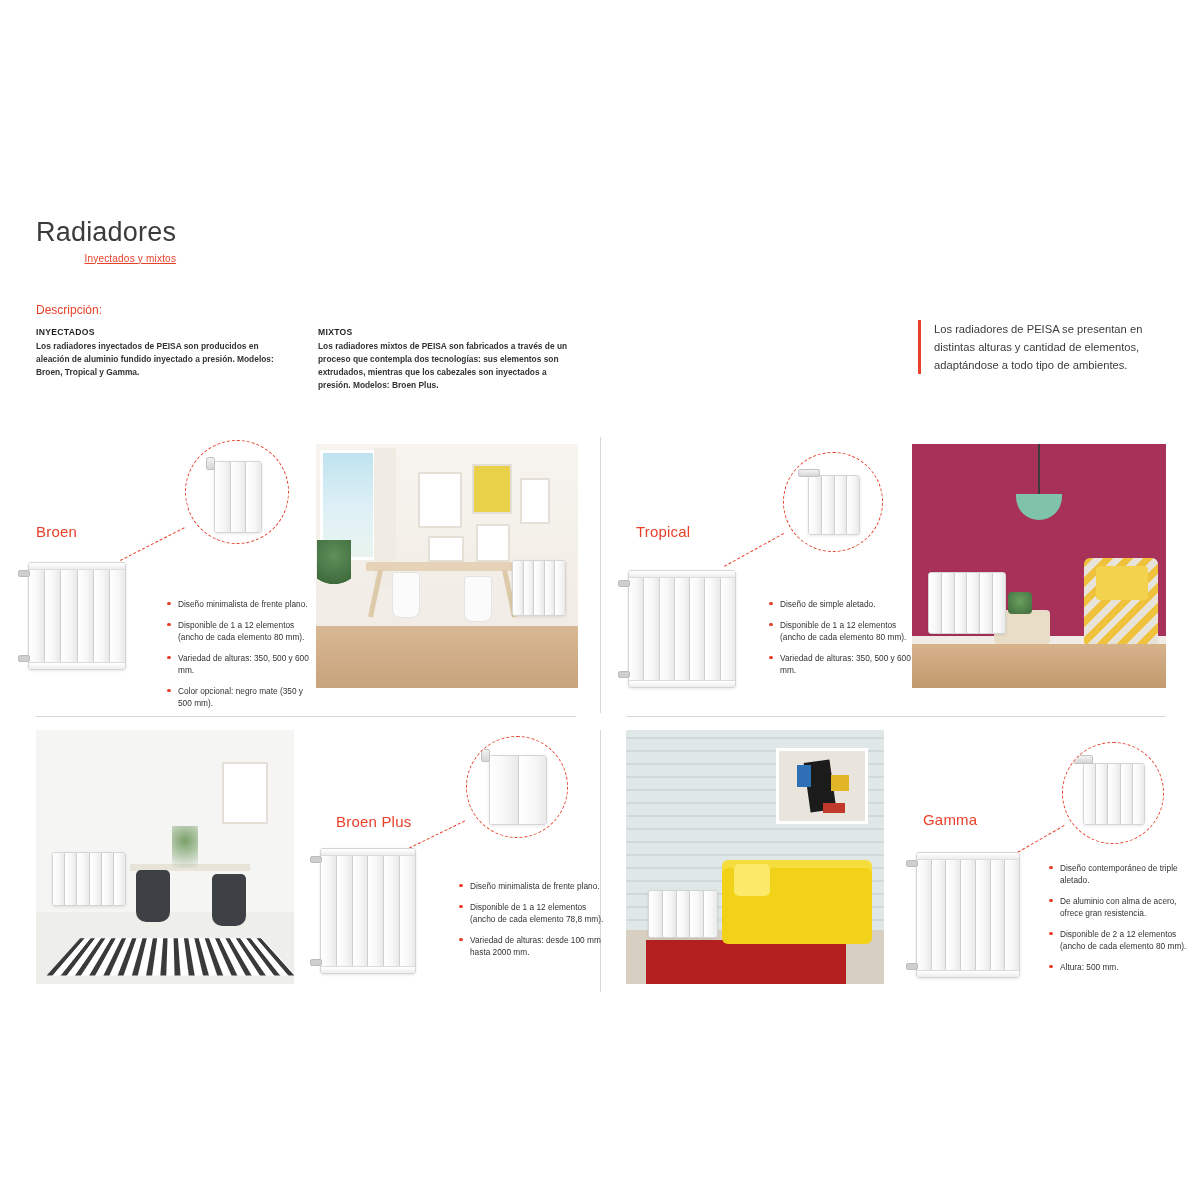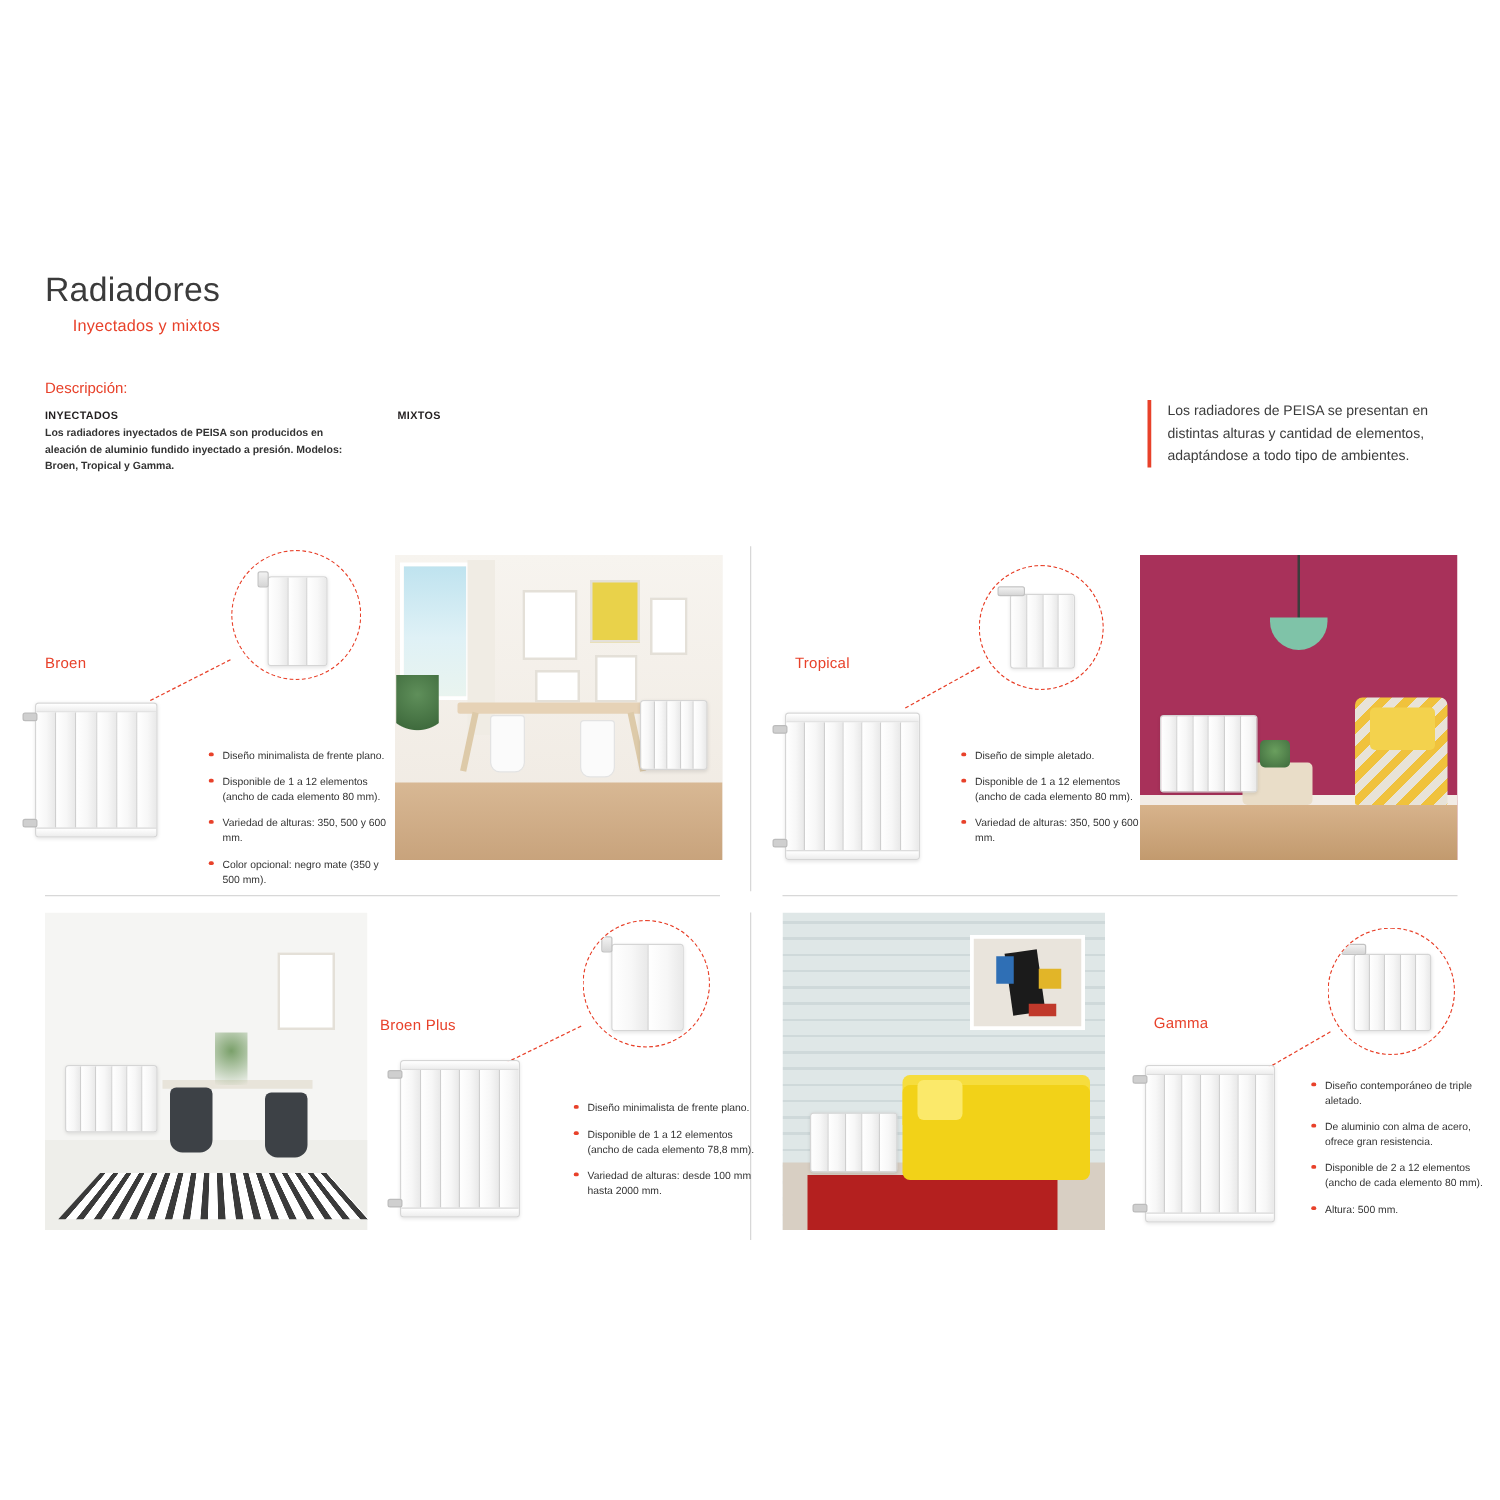--- a/index.html
+++ b/index.html
@@ -17,21 +17,21 @@
     background: #ffffff;
   }
 
   
   .title-block { position: absolute; left: 36px; top: 218px; text-align: right; }
   .title {
     font-size: 27px; font-weight: 400; color: #3b3b3b;
     letter-spacing: 0.2px; line-height: 1.1;
   }
   .subtitle {
-    font-size: 13px; color: #e8412a; margin-top: 5px; letter-spacing: .2px;
+    font-size: 10px; color: #e8412a; margin-top: 5px; letter-spacing: .2px; text-decoration: underline;
   }
   .desc-label {
     position: absolute; left: 36px; top: 303px;
     font-size: 12px; color: #e8412a;
   }
 
   .col-inyectados { position: absolute; left: 36px; top: 327px; width: 250px; }
   .col-mixtos { position: absolute; left: 318px; top: 327px; width: 260px; }
   .col-h { font-size: 8.6px; font-weight: bold; color: #231f20; margin-bottom: 3px; letter-spacing: .3px; }
   .col-p { font-size: 8.4px; line-height: 1.55; color: #333; font-weight: bold; }
@@ -44,21 +44,21 @@
   }
 
   
   .v-div { position: absolute; left: 600px; top: 437px; width: 1px; height: 276px; background: #d8d8d8; }
   .h-div-left { position: absolute; left: 36px; top: 716px; width: 540px; height: 1px; background: #d8d8d8; }
   .h-div-right { position: absolute; left: 626px; top: 716px; width: 540px; height: 1px; background: #d8d8d8; }
   .v-div2 { position: absolute; left: 600px; top: 730px; width: 1px; height: 262px; background: #d8d8d8; }
 
   
   .model-name {
-    position: absolute; font-size: 12px; color: #e8412a; letter-spacing: .2px;
+    position: absolute; font-size: 15px; color: #e8412a; letter-spacing: .2px;
   }
 
   
   .bullets { position: absolute; }
   .bullet {
     position: relative; padding-left: 12px;
     font-size: 8.3px; line-height: 1.45; color: #333;
     margin-bottom: 9px;
   }
   .bullet::before {
@@ -182,20 +182,21 @@
 
   <div class="desc-label">Descripción:</div>
 
   <div class="col-inyectados">
     <div class="col-h">INYECTADOS</div>
     <div class="col-p">Los radiadores inyectados de PEISA son producidos en aleación de aluminio fundido inyectado a presión. Modelos: Broen, Tropical y Gamma.</div>
   </div>
 
   <div class="col-mixtos">
     <div class="col-h">MIXTOS</div>
+    <div class="col-p">Los radiadores mixtos de PEISA son fabricados a través de un proceso que contempla dos tecnologías: sus elementos son extrudados, mientras que los cabezales son inyectados a presión. Modelos: Broen Plus.</div>
   </div>
 
   <div class="quote">Los radiadores de PEISA se presentan en distintas alturas y cantidad de elementos, adaptándose a todo tipo de ambientes.</div>
 
   <div class="v-div"></div>
   <div class="h-div-left"></div>
   <div class="h-div-right"></div>
   <div class="v-div2"></div>
 
   <div class="model-name" style="left:36px; top:523px;">Broen</div>
@@ -350,21 +351,21 @@
             <div class="rad-fin"></div>
             <div class="rad-fin"></div>
           <div class="rad-fin"></div>
             <div class="rad-fin"></div>
             <div class="rad-fin"></div>
         </div>
       </div>
     </div>
   </div>
 
-  <div class="model-name" style="left:304px; top:813px;">Broen Plus</div>
+  <div class="model-name" style="left:336px; top:813px;">Broen Plus</div>
 
   <div class="lead" style="left:400px; top:852px; width:72px; transform: rotate(-26deg);"></div>
 
   <div class="callout" style="left:466px; top:736px; width:102px; height:102px;">
     <div class="callout-inner" style="left:22px; top:18px; width:58px; height:70px;">
       <div class="rad-body">
         <div class="rad-fins">
           <div class="rad-fin"></div>
             <div class="rad-fin"></div>
         </div>

